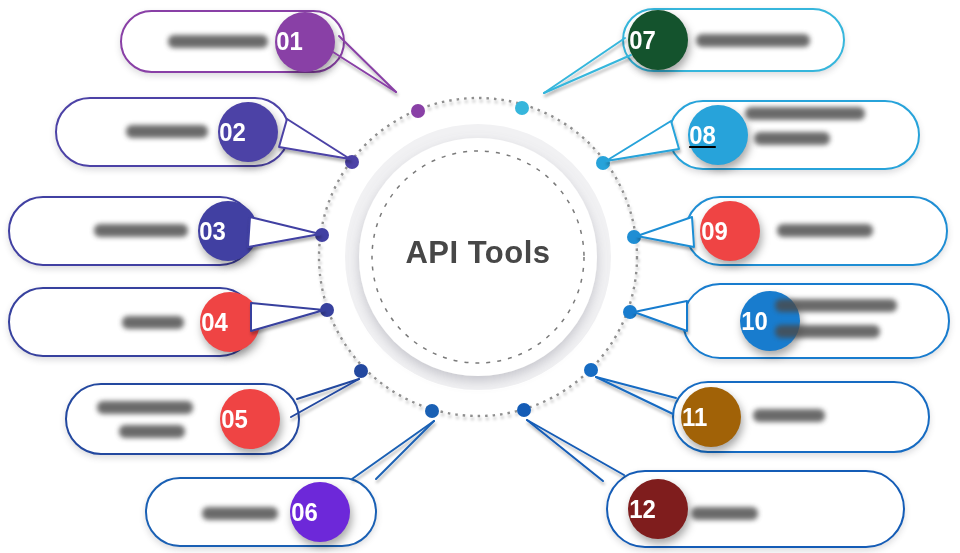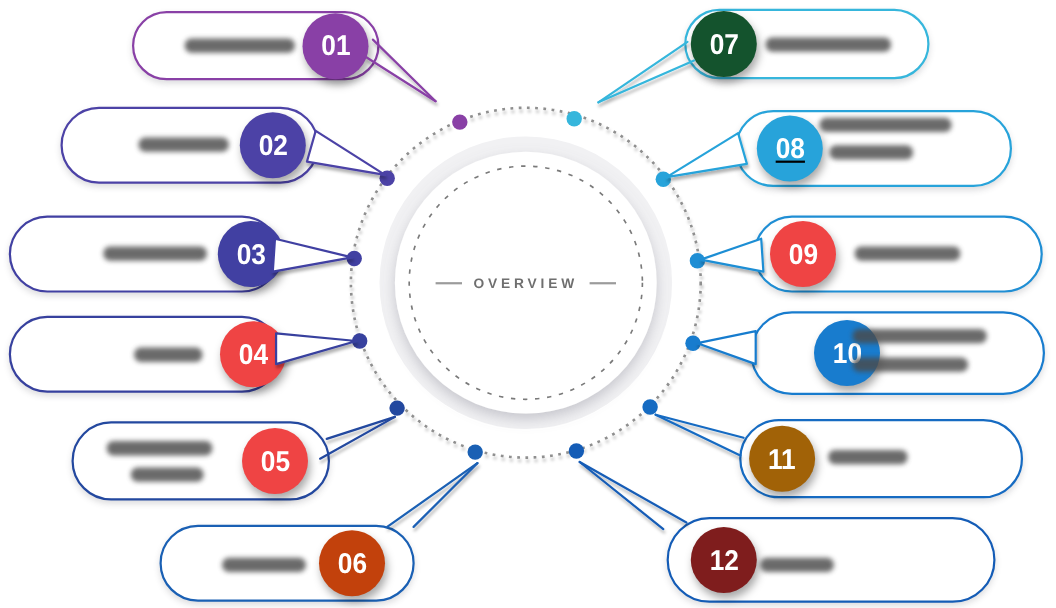--- a/index.html
+++ b/index.html
@@ -4,21 +4,21 @@
 <style>
   html,body{margin:0;padding:0;background:#fff;}
   body{font-family:"Liberation Sans", sans-serif;}
   #stage{position:relative;width:960px;height:553px;background:#fff;overflow:hidden;}
   svg{position:absolute;left:0;top:0;}
   #under-svg{z-index:1;}
   #over-svg{z-index:4;pointer-events:none;}
   .bubble{position:absolute;background:#fff;border:2px solid #888;box-sizing:border-box;z-index:2;
           box-shadow:0 3px 6px rgba(60,60,70,0.18);}
   .num-circle{position:absolute;width:60px;height:60px;border-radius:50%;z-index:3;
-          display:flex;align-items:center;justify-content:center;
+          display:flex;align-items:center;justify-content:flex-start;
           box-shadow:2px 5px 8px rgba(0,0,0,0.35);}
   .num-circle span{color:#fff;font-size:26px;font-weight:bold;letter-spacing:0px;
           transform:scaleX(0.92);display:inline-block;}
   .blur-bar{position:absolute;height:13px;border-radius:6px;background:#4a4a4a;
           filter:blur(2.6px);opacity:0.82;z-index:3;}
   #center-text{position:absolute;left:478px;top:253px;transform:translate(-50%,-50%);
           text-align:center;z-index:2;width:260px;}
   #center-title{font-size:31px;font-weight:bold;color:#474747;letter-spacing:0.5px;}
   .subtitle-row{margin-top:9px;display:flex;align-items:center;justify-content:center;gap:10px;}
   .subtitle-dash{width:24px;height:2px;background:#9b9b9b;display:inline-block;}
@@ -52,25 +52,21 @@
         <circle cx="522" cy="108" r="7" fill="#36B6DC"></circle>
         <circle cx="603" cy="163" r="7" fill="#27A3DA"></circle>
         <circle cx="634" cy="237" r="7" fill="#1F8ED4"></circle>
         <circle cx="630" cy="312" r="7" fill="#187CCE"></circle>
         <circle cx="591" cy="370" r="7" fill="#166BC2"></circle>
         <circle cx="524" cy="410" r="7" fill="#145CB6"></circle>
       </g>
   </svg>
 
   <div id="center-text">
-    <div class="subtitle-row">
-      <span class="subtitle-dash"></span>
-      <span id="center-subtitle">OVERVIEW</span>
-      <span class="subtitle-dash"></span>
-    </div>
+    <div id="center-title">API Tools</div>
   </div>
 
   <div id="bubbles">
       <div class="bubble" style="left: 120px; top: 10px; width: 225px; height: 63px; border-color: rgb(137, 64, 166); border-radius: 31.5px;"></div>
       <div class="num-circle" style="left: 275px; top: 11.5px; background: rgb(137, 64, 166);">
         <span>01</span>
       </div>
       <div class="blur-bar" style="left: 168px; top: 34.5px; width: 100px;"></div>
       <div class="bubble" style="left: 55px; top: 97px; width: 235px; height: 70px; border-color: rgb(76, 66, 166); border-radius: 35px;"></div>
       <div class="num-circle" style="left: 218px; top: 102px; background: rgb(76, 66, 166);">
@@ -87,21 +83,21 @@
         <span>04</span>
       </div>
       <div class="blur-bar" style="left: 122px; top: 315.5px; width: 62px;"></div>
       <div class="bubble" style="left: 65px; top: 383px; width: 235px; height: 72px; border-color: rgb(35, 72, 159); border-radius: 36px;"></div>
       <div class="num-circle" style="left: 220px; top: 389px; background: #ef4444;">
         <span>05</span>
       </div>
       <div class="blur-bar" style="left: 97px; top: 400.5px; width: 96px;"></div>
       <div class="blur-bar" style="left: 119px; top: 424.5px; width: 66px;"></div>
       <div class="bubble" style="left: 145px; top: 477px; width: 232px; height: 70px; border-color: rgb(26, 96, 180); border-radius: 35px;"></div>
-      <div class="num-circle" style="left: 290px; top: 482px; background: #c2410c;">
+      <div class="num-circle" style="left: 290px; top: 482px; background: #6d28d9;">
         <span>06</span>
       </div>
       <div class="blur-bar" style="left: 202px; top: 506.5px; width: 76px;"></div>
       <div class="bubble" style="left: 622px; top: 8px; width: 223px; height: 64px; border-color: rgb(54, 182, 220); border-radius: 32px;"></div>
       <div class="num-circle" style="left: 628px; top: 10px; background: #14532d;">
         <span>07</span>
       </div>
       <div class="blur-bar" style="left: 696px; top: 33.5px; width: 114px;"></div>
       <div class="bubble" style="left: 668px; top: 100px; width: 252px; height: 70px; border-color: rgb(39, 163, 218); border-radius: 35px;"></div>
       <div class="num-circle" style="left: 688px; top: 105px; background: rgb(39, 163, 218); text-decoration: underline;">

